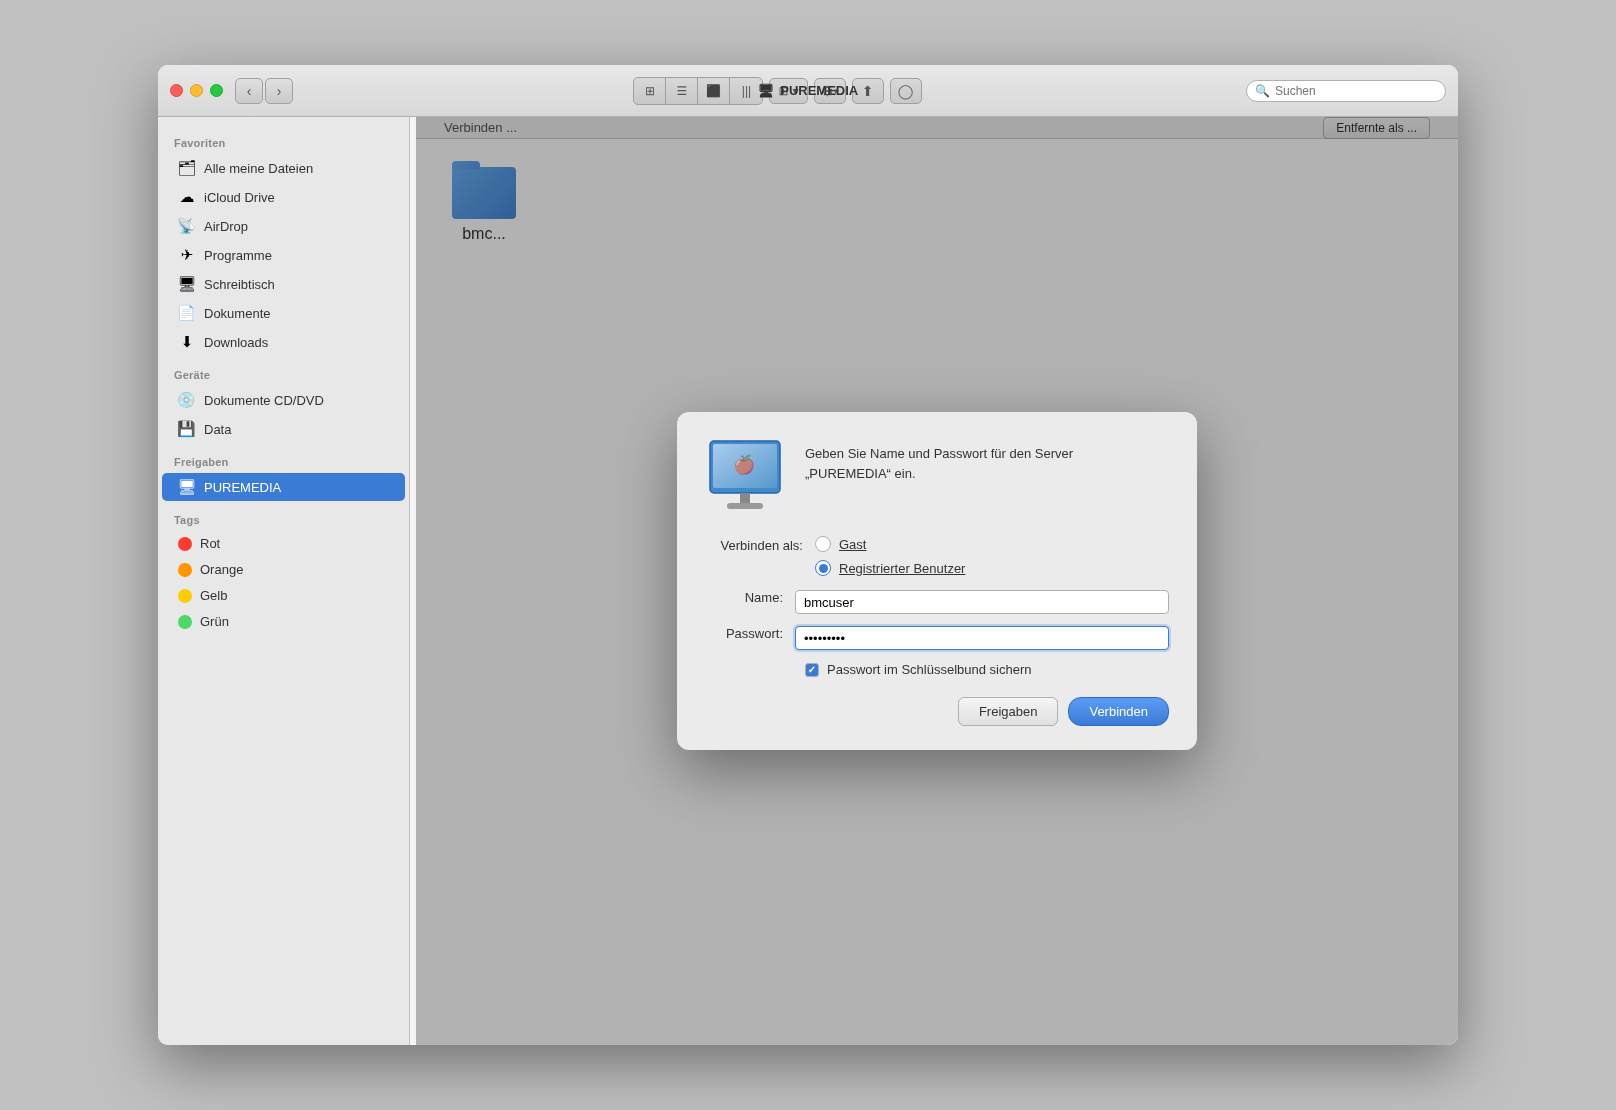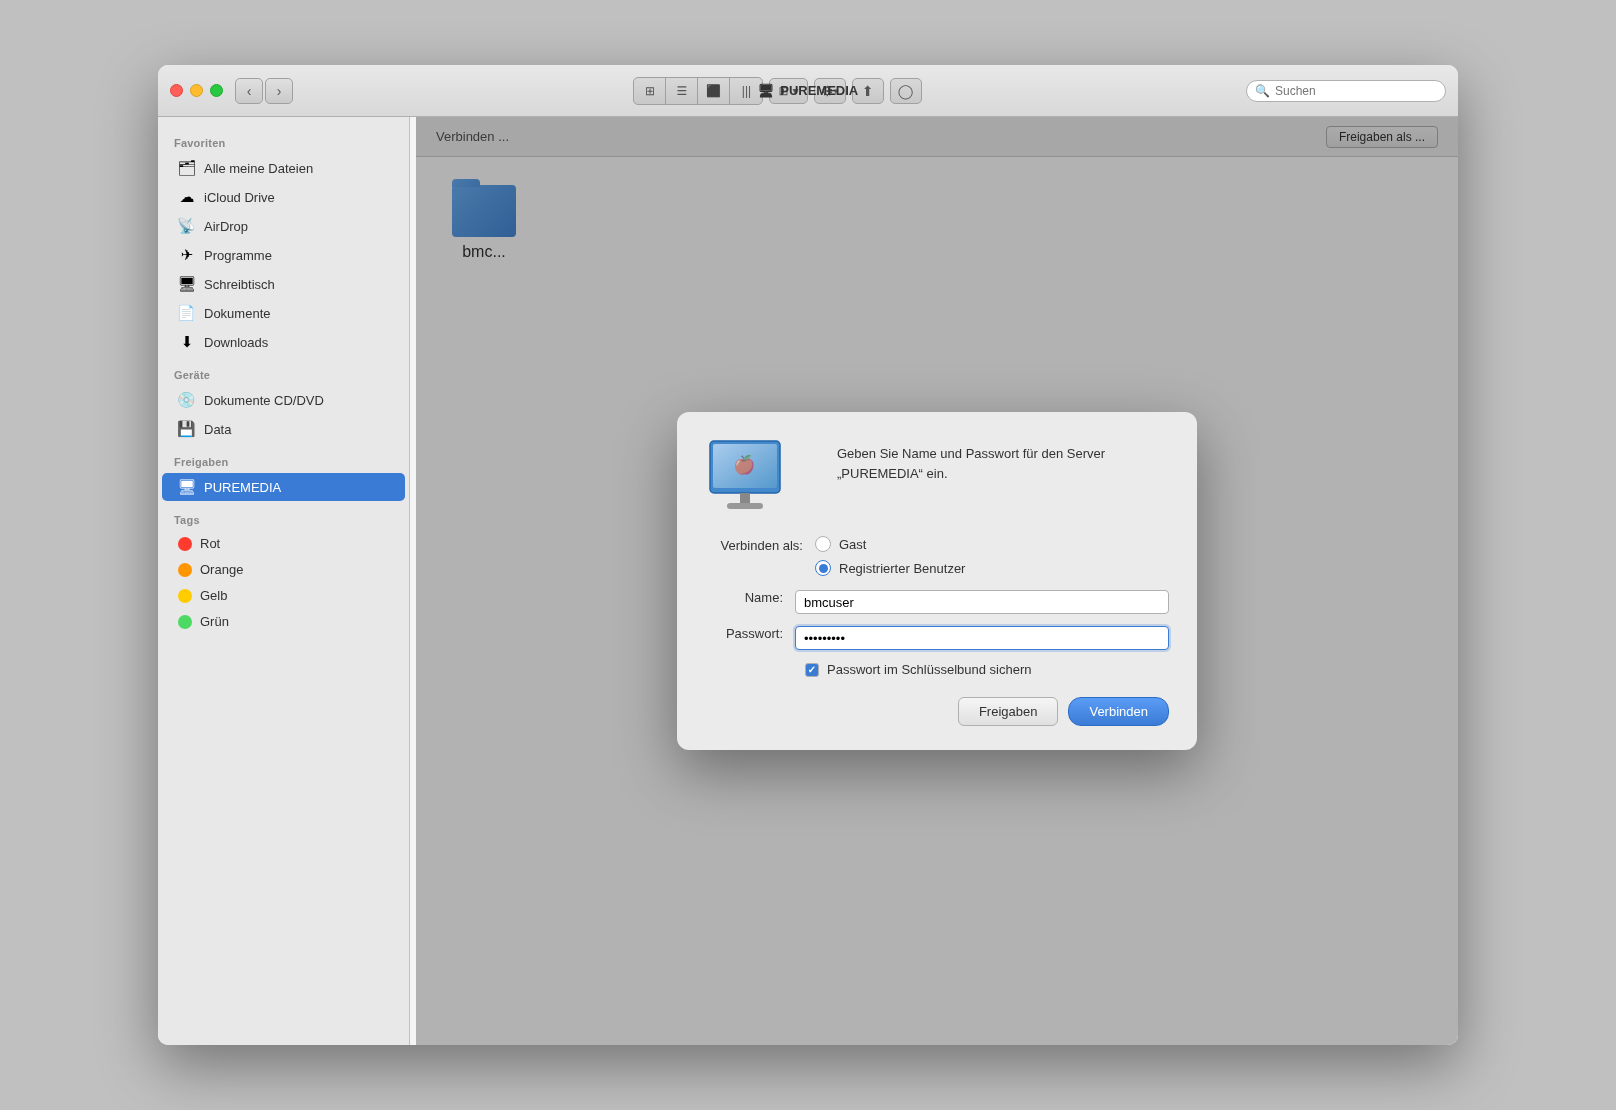--- a/index.html
+++ b/index.html
@@ -233,26 +233,26 @@
 
     
     .file-area {
       flex: 1;
       background: white;
       overflow-y: auto;
       padding: 8px;
     }
 
     .path-bar {
-      height: 40px;
+      height: 22px;
       background: #f0f0f0;
       border-bottom: 1px solid #d0d0d0;
       display: flex;
       align-items: center;
-      padding: 0 20px;
+      padding: 0 28px;
       gap: 8px;
     }
 
     .path-text {
       font-size: 13px;
       color: #555;
       font-weight: 500;
     }
 
     .connect-as-btn {
@@ -322,21 +322,20 @@
       display: flex;
       align-items: center;
       justify-content: center;
     }
 
     .dialog-message {
       font-size: 13px;
       color: #333;
       line-height: 1.5;
       padding-top: 8px;
-      margin-left: 32px;
     }
 
     .radio-item {
       display: flex;
       align-items: center;
       gap: 8px;
     }
 
     .radio-circle {
       width: 16px;
@@ -359,20 +358,21 @@
       content: '';
       width: 9px;
       height: 9px;
       border-radius: 50%;
       background: #3a7bd5;
     }
 
     .radio-label {
       font-size: 13px;
       color: #333;
+      text-decoration: underline;
     }
 
     .form-row {
       display: flex;
       align-items: flex-start;
       margin-bottom: 12px;
     }
 
     .form-label {
       width: 90px;
@@ -589,21 +589,21 @@
           <div class="tag-dot" style="background:#4cd964;"></div>
           <span class="sidebar-label">Grün</span>
         </div>
       </div>
 
       <div class="resizer"></div>
 
       <div style="flex:1; display:flex; flex-direction:column; overflow:hidden; position:relative;">
         <div class="path-bar">
           <span class="path-text">Verbinden ...</span>
-          <div class="connect-as-btn">Freigaben als ...</div>
+          <div class="connect-as-btn">Entfernte als ...</div>
         </div>
 
         <div class="file-area">
           <div class="file-content">
             <div class="file-item">
               <div style="width:64px;height:52px;position:relative;">
                 <div style="width:28px;height:8px;background:linear-gradient(135deg,#6ab0f5,#5599e5);border-radius:4px 4px 0 0;position:absolute;top:-6px;left:0;"></div>
                 <div style="width:64px;height:52px;background:linear-gradient(135deg,#6ab0f5,#4488d5);border-radius:4px;"></div>
               </div>
               <span class="file-label">bmc...</span>

